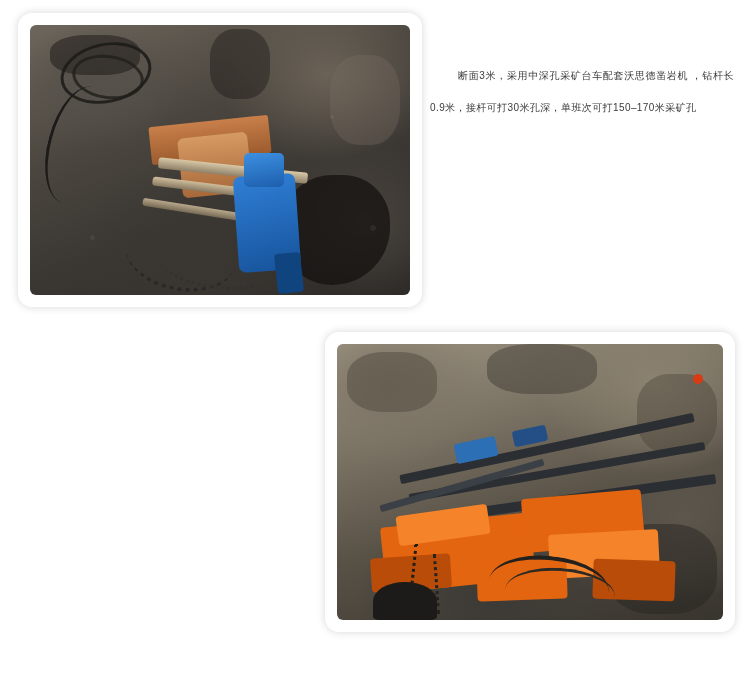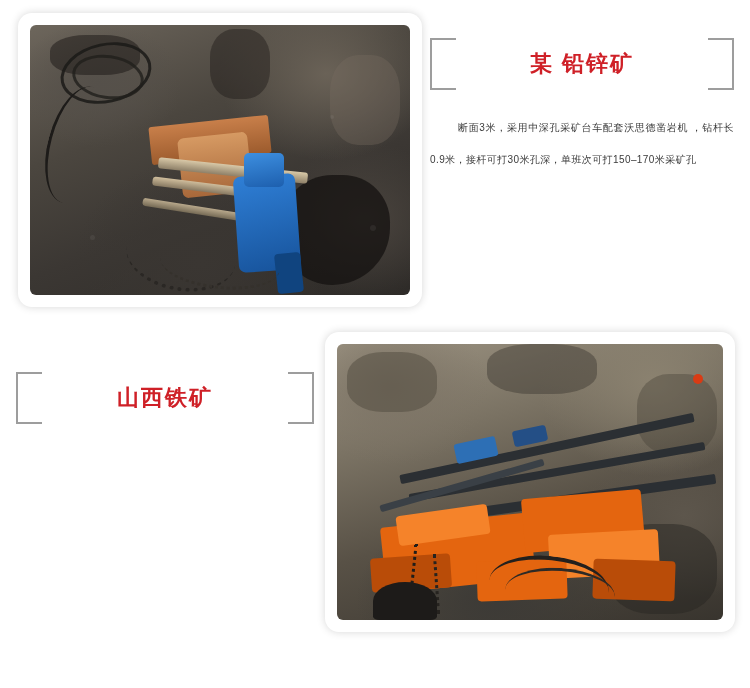--- a/index.html
+++ b/index.html
@@ -166,34 +166,24 @@
         <div style="position:absolute;left:130px;top:214px;width:120px;height:50px;border-bottom:3px dotted #35312c;border-radius:50%;transform:rotate(6deg);"></div>
 
         <div class="speck" style="left:60px;top:210px;width:5px;height:5px;"></div>
         <div class="speck" style="left:300px;top:90px;width:4px;height:4px;"></div>
         <div class="speck" style="left:340px;top:200px;width:6px;height:6px;"></div>
       </div>
     </div>
   </div>
 
   <div id="text-top">
-    <div class="title-box">
-      <span class="brk left"></span>
-      <span class="brk right"></span>
-      <span class="title-text">某  铅锌矿</span>
-    </div>
     <p class="body-text">断面3米，采用中深孔采矿台车配套沃思德凿岩机 ，钻杆长0.9米，接杆可打30米孔深，单班次可打150–170米采矿孔</p>
   </div>
 
   <div id="text-bottom">
-    <div class="title-box">
-      <span class="brk left"></span>
-      <span class="brk right"></span>
-      <span class="title-text">山西铁矿</span>
-    </div>
   </div>
 
   <div class="photo-card" id="card-bottom">
     <div class="photo" id="photo-bottom">
       <div id="art-bottom" style="position:absolute;inset:0;">
         <div class="rockbg"></div>
 
         <div class="crack" style="left:10px;top:8px;width:90px;height:60px;background:rgba(80,74,62,0.5);"></div>
         <div class="crack" style="left:150px;top:0px;width:110px;height:50px;background:rgba(60,56,48,0.45);"></div>
         <div class="crack" style="left:300px;top:30px;width:80px;height:80px;background:rgba(70,64,54,0.4);"></div>

